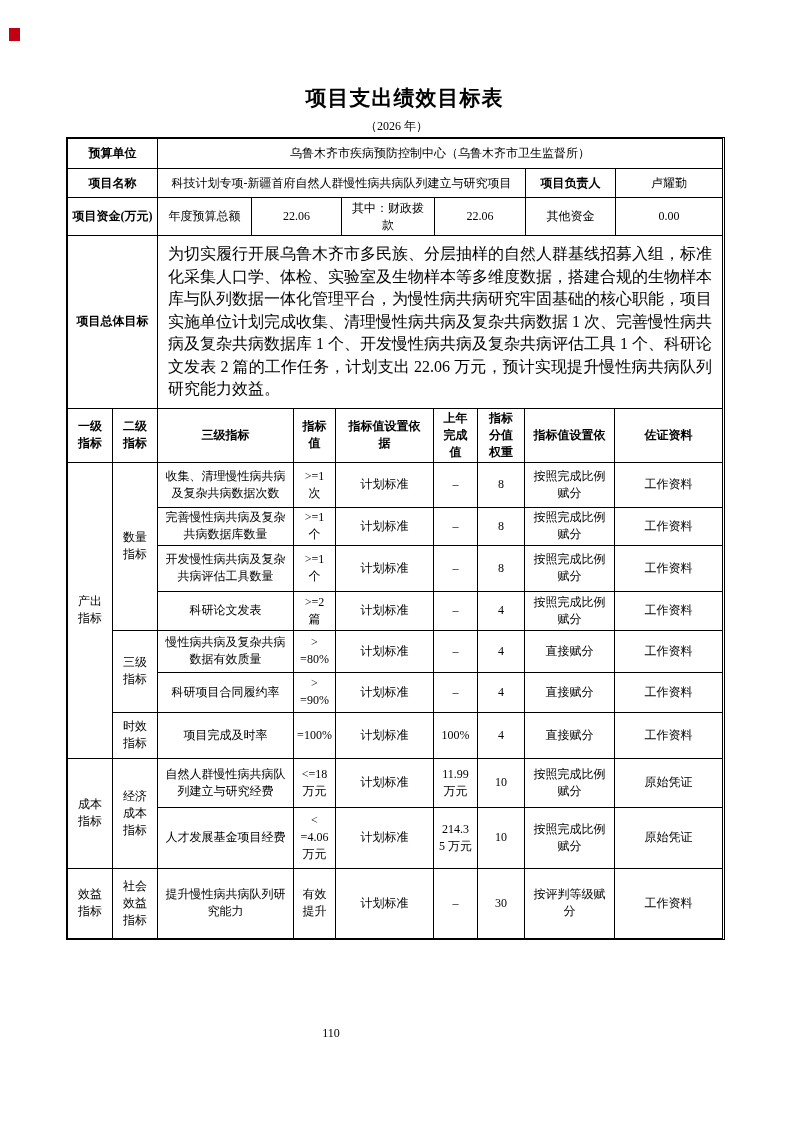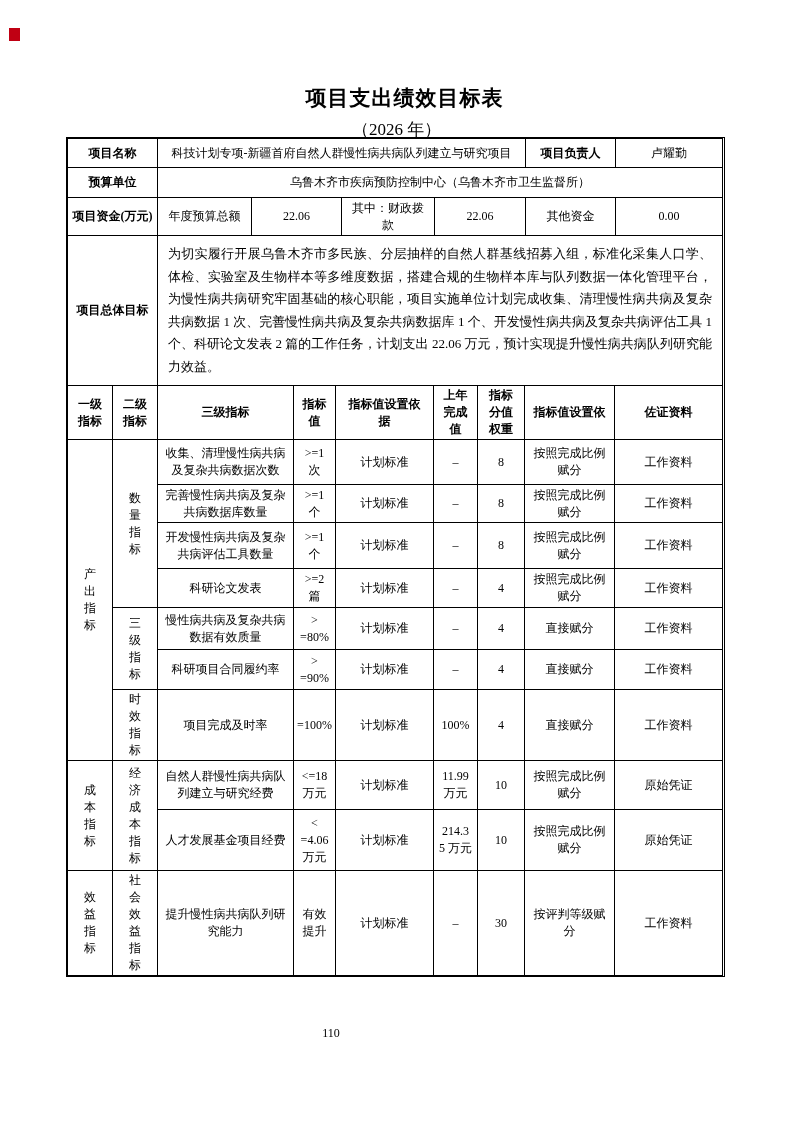--- a/index.html
+++ b/index.html
@@ -7,35 +7,35 @@
     width:793px;height:1122px;position:relative;background:#ffffff;
     font-family:"Liberation Serif","DejaVu Serif",serif;color:#000;
     -webkit-font-smoothing:antialiased;
   }
   .corner-mark{position:absolute;left:9px;top:28px;width:11px;height:13px;background:#c00013;}
   .doc-title{
     position:absolute;top:84px;left:0;width:793px;text-align:center;
     font-size:21px;font-weight:bold;letter-spacing:1px;padding-left:8px;
   }
   .doc-subtitle{
-    position:absolute;top:118px;left:0;width:793px;text-align:center;font-size:17px;
+    position:absolute;top:118px;left:0;width:793px;text-align:center;font-size:12px;
   }
   .sheet{position:absolute;left:66px;top:137px;width:659px;border:1.5px solid #000;box-sizing:border-box;}
   table{border-collapse:collapse;table-layout:fixed;width:655px;}
   td,th{border:1px solid #000;text-align:center;vertical-align:middle;
         font-size:12px;font-weight:normal;padding:1px 2px;line-height:17px;
         overflow:hidden;word-break:break-all;}
   .lbl{font-weight:bold;}
   .hdr th{font-weight:bold;white-space:pre-line;}
   .pre{white-space:pre-line;}
   .pad8{padding:1px 8px;margin-top:28px;}
-  .pad6{padding:1px 14px;}
+  .pad6{padding:1px 6px;}
   .pad5{padding:1px 5px;}
   .goal-cell{
-    text-align:justify;padding:7px 10px;line-height:22.5px;font-size:13px;
+    text-align:justify;padding:7px 10px;line-height:22.5px;font-size:16px;
     word-break:normal;
   }
   .t2{margin-top:-1px;}
   .footer-page{
     position:absolute;top:1026px;left:0;width:662px;text-align:center;font-size:12px;
   }
 </style>
 </head>
 <body>
 
@@ -50,29 +50,29 @@
     <colgroup>
       <col style="width:90px">
         <col style="width:94px">
         <col style="width:90px">
       <col style="width:93px">
         <col style="width:91px">
         <col style="width:90px">
         <col style="width:107px">
     </colgroup>
     <tbody>
-        <tr style="height:29px">
+        <tr style="height:30px">
+      <td class="lbl">预算单位</td>
+      <td colspan="6">乌鲁木齐市疾病预防控制中心（乌鲁木齐市卫生监督所）</td>
+    </tr>
+    <tr style="height:29px">
       <td class="lbl">项目名称</td>
       <td colspan="4">科技计划专项-新疆首府自然人群慢性病共病队列建立与研究项目</td>
       <td class="lbl">项目负责人</td>
       <td>卢耀勤</td>
-    </tr>
-    <tr style="height:30px">
-      <td class="lbl">预算单位</td>
-      <td colspan="6">乌鲁木齐市疾病预防控制中心（乌鲁木齐市卫生监督所）</td>
     </tr>
     <tr style="height:38px">
       <td class="lbl">项目资金(万元)</td>
       <td>年度预算总额</td>
       <td>22.06</td>
       <td class="pad8">其中：财政拨款</td>
       <td>22.06</td>
       <td>其他资金</td>
       <td>0.00</td>
     </tr>

